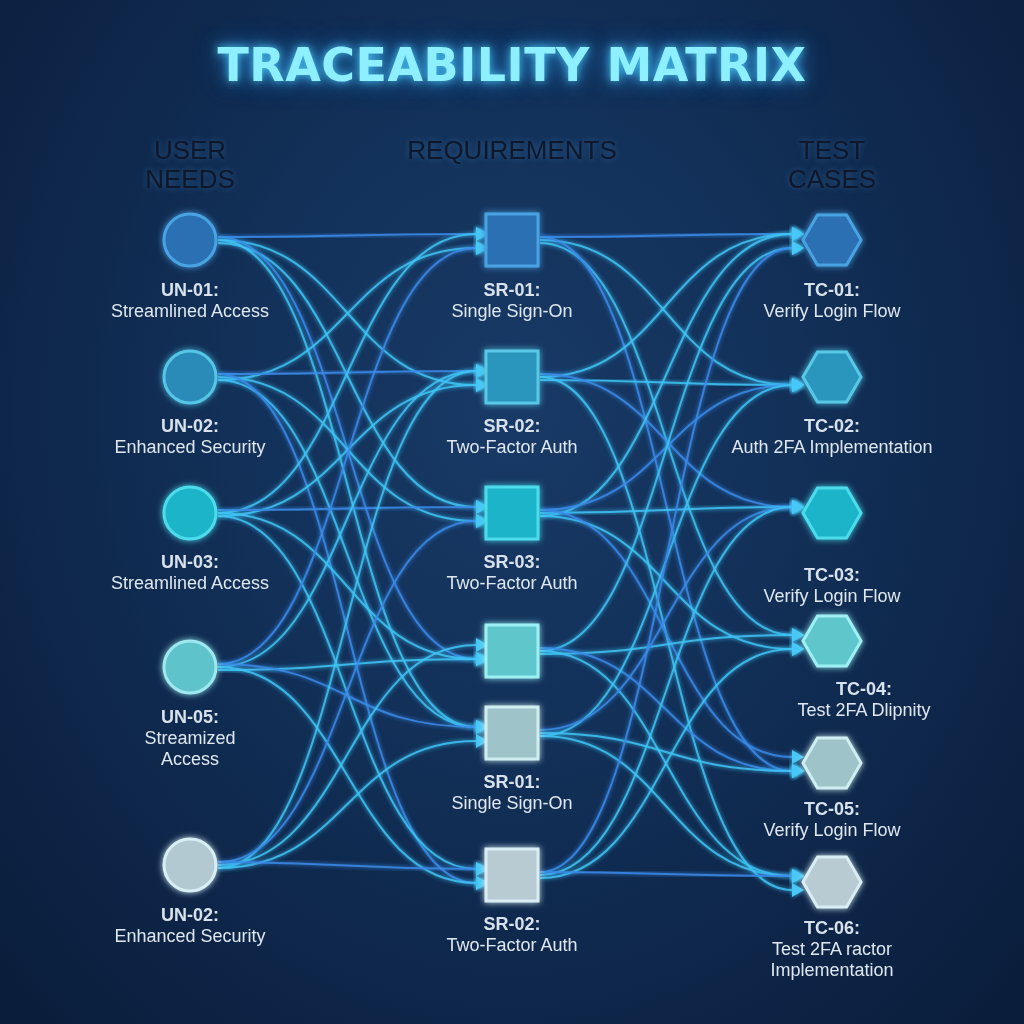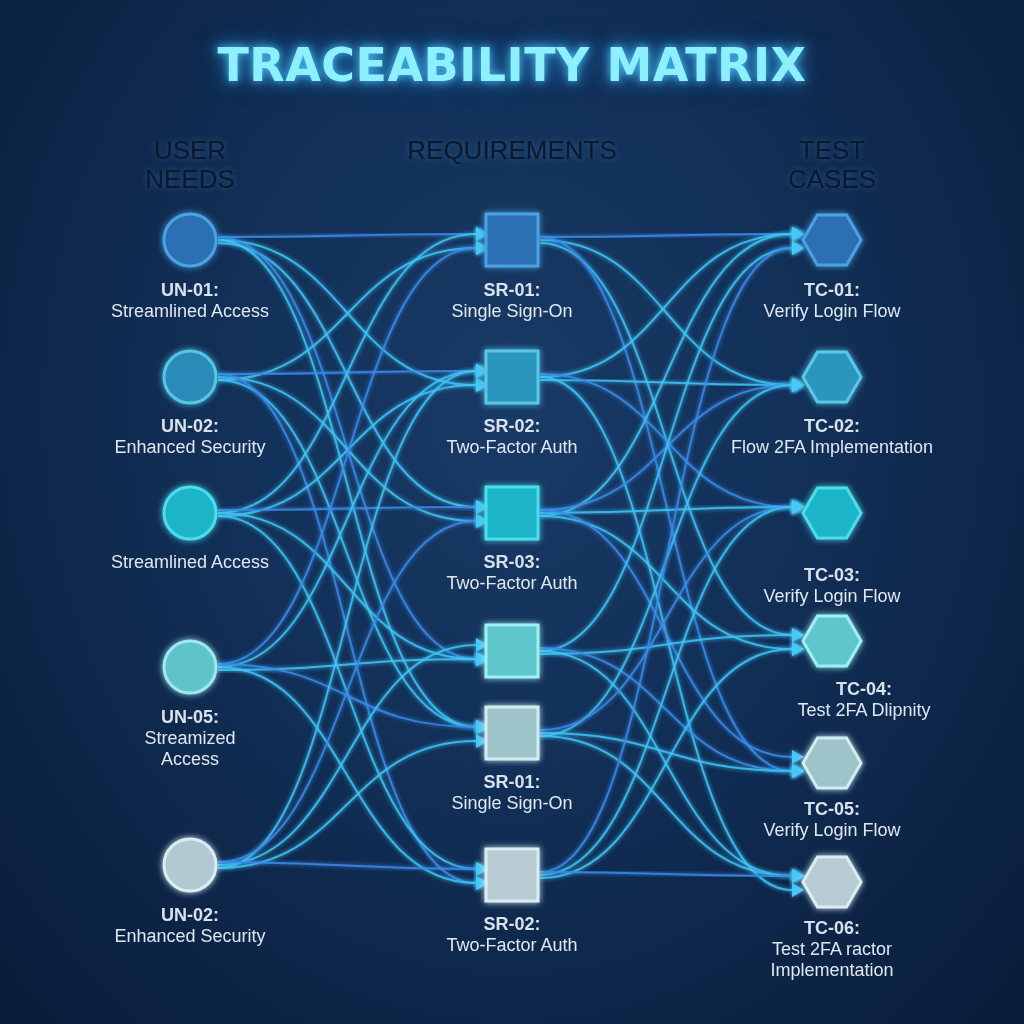--- a/index.html
+++ b/index.html
@@ -189,20 +189,21 @@
 
   <div class="node-label" style="left:60px; top:280px;">
     <span class="id">UN-01:</span>
     <span class="desc">Streamlined Access</span>
   </div>
   <div class="node-label" style="left:60px; top:416px;">
     <span class="id">UN-02:</span>
     <span class="desc">Enhanced Security</span>
   </div>
   <div class="node-label" style="left:60px; top:552px;">
+    <span class="id">UN-03:</span>
     <span class="desc">Streamlined Access</span>
   </div>
   <div class="node-label" style="left:60px; top:707px;">
     <span class="id">UN-05:</span>
     <span class="desc">Streamized
 Access</span>
   </div>
   <div class="node-label" style="left:60px; top:905px;">
     <span class="id">UN-02:</span>
     <span class="desc">Enhanced Security</span>
@@ -228,21 +229,21 @@
     <span class="id">SR-02:</span>
     <span class="desc">Two-Factor Auth</span>
   </div>
 
   <div class="node-label" style="left:702px; top:280px;">
     <span class="id">TC-01:</span>
     <span class="desc">Verify Login Flow</span>
   </div>
   <div class="node-label" style="left:702px; top:416px;">
     <span class="id">TC-02:</span>
-    <span class="desc">Flow 2FA Implementation</span>
+    <span class="desc">Auth 2FA Implementation</span>
   </div>
   <div class="node-label" style="left:702px; top:552px;margin-top:13px;">
     <span class="id">TC-03:</span>
     <span class="desc">Verify Login Flow</span>
   </div>
   <div class="node-label" style="left:702px; top:679px;padding-left:32px;">
     <span class="id">TC-04:</span>
     <span class="desc">Test 2FA Dlipnity</span>
   </div>
   <div class="node-label" style="left:702px; top:799px;">

